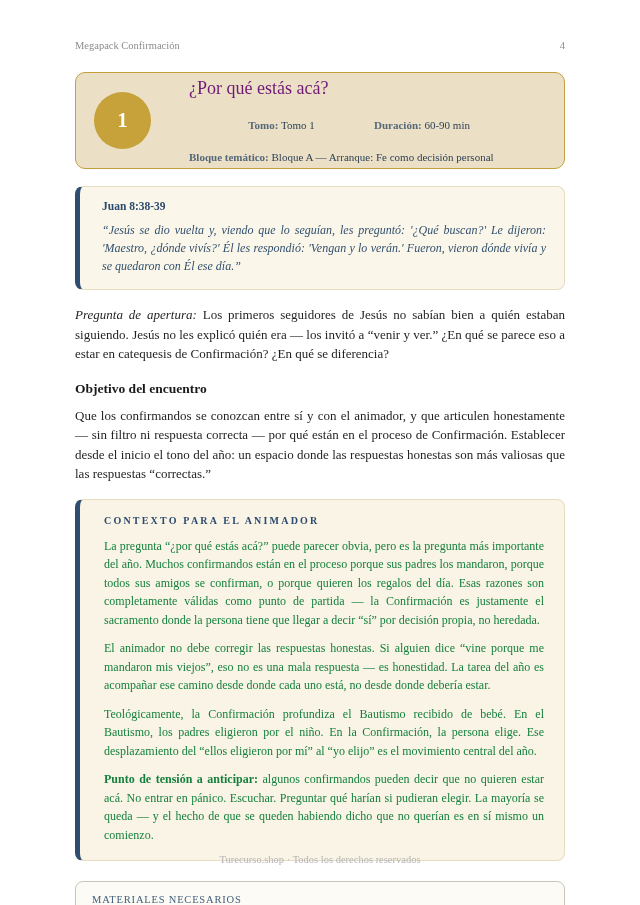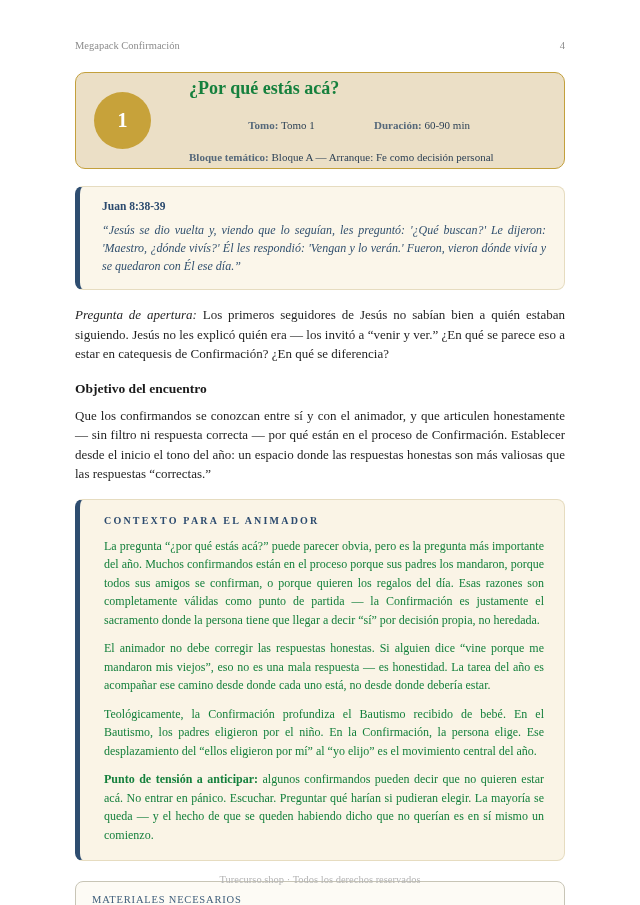--- a/index.html
+++ b/index.html
@@ -39,22 +39,22 @@
     background: #c7a23a;
     color: #ffffff;
     font-size: 20px;
     font-weight: bold;
     display: flex; align-items: center; justify-content: center;
     flex: 0 0 auto;
   }
   .lesson-card-body { flex: 1; padding-left: 38px; }
   .lesson-title {
     font-size: 18px;
-    font-weight: bold;
-    color: #15803d;
+    font-weight: normal;
+    color: #701a75;
     margin-bottom: 11px;
   }
   .meta-row { display: flex; font-size: 11px; margin-top: 20px; text-align: center; }
   .meta-cell-left { width: 185px; flex: 0 0 auto; }
   .meta-label { font-weight: bold; color: #55687a; }
   .meta-value { color: #2e4256; }
 
   
   .quote-box {
     margin-top: 17px;
@@ -132,21 +132,21 @@
   .materials-heading {
     font-size: 10.5px;
     letter-spacing: 0.8px;
     color: #41607c;
     margin-bottom: 10px;
   }
 
   
   .page-footer {
     position: absolute;
-    bottom: 20px;
+    bottom: 40px;
     left: 0; right: 0;
     text-align: center;
     font-size: 10.5px;
     color: #b4b4b4;
   }
 </style>
 </head>
 <body>
 
 <div class="page">

